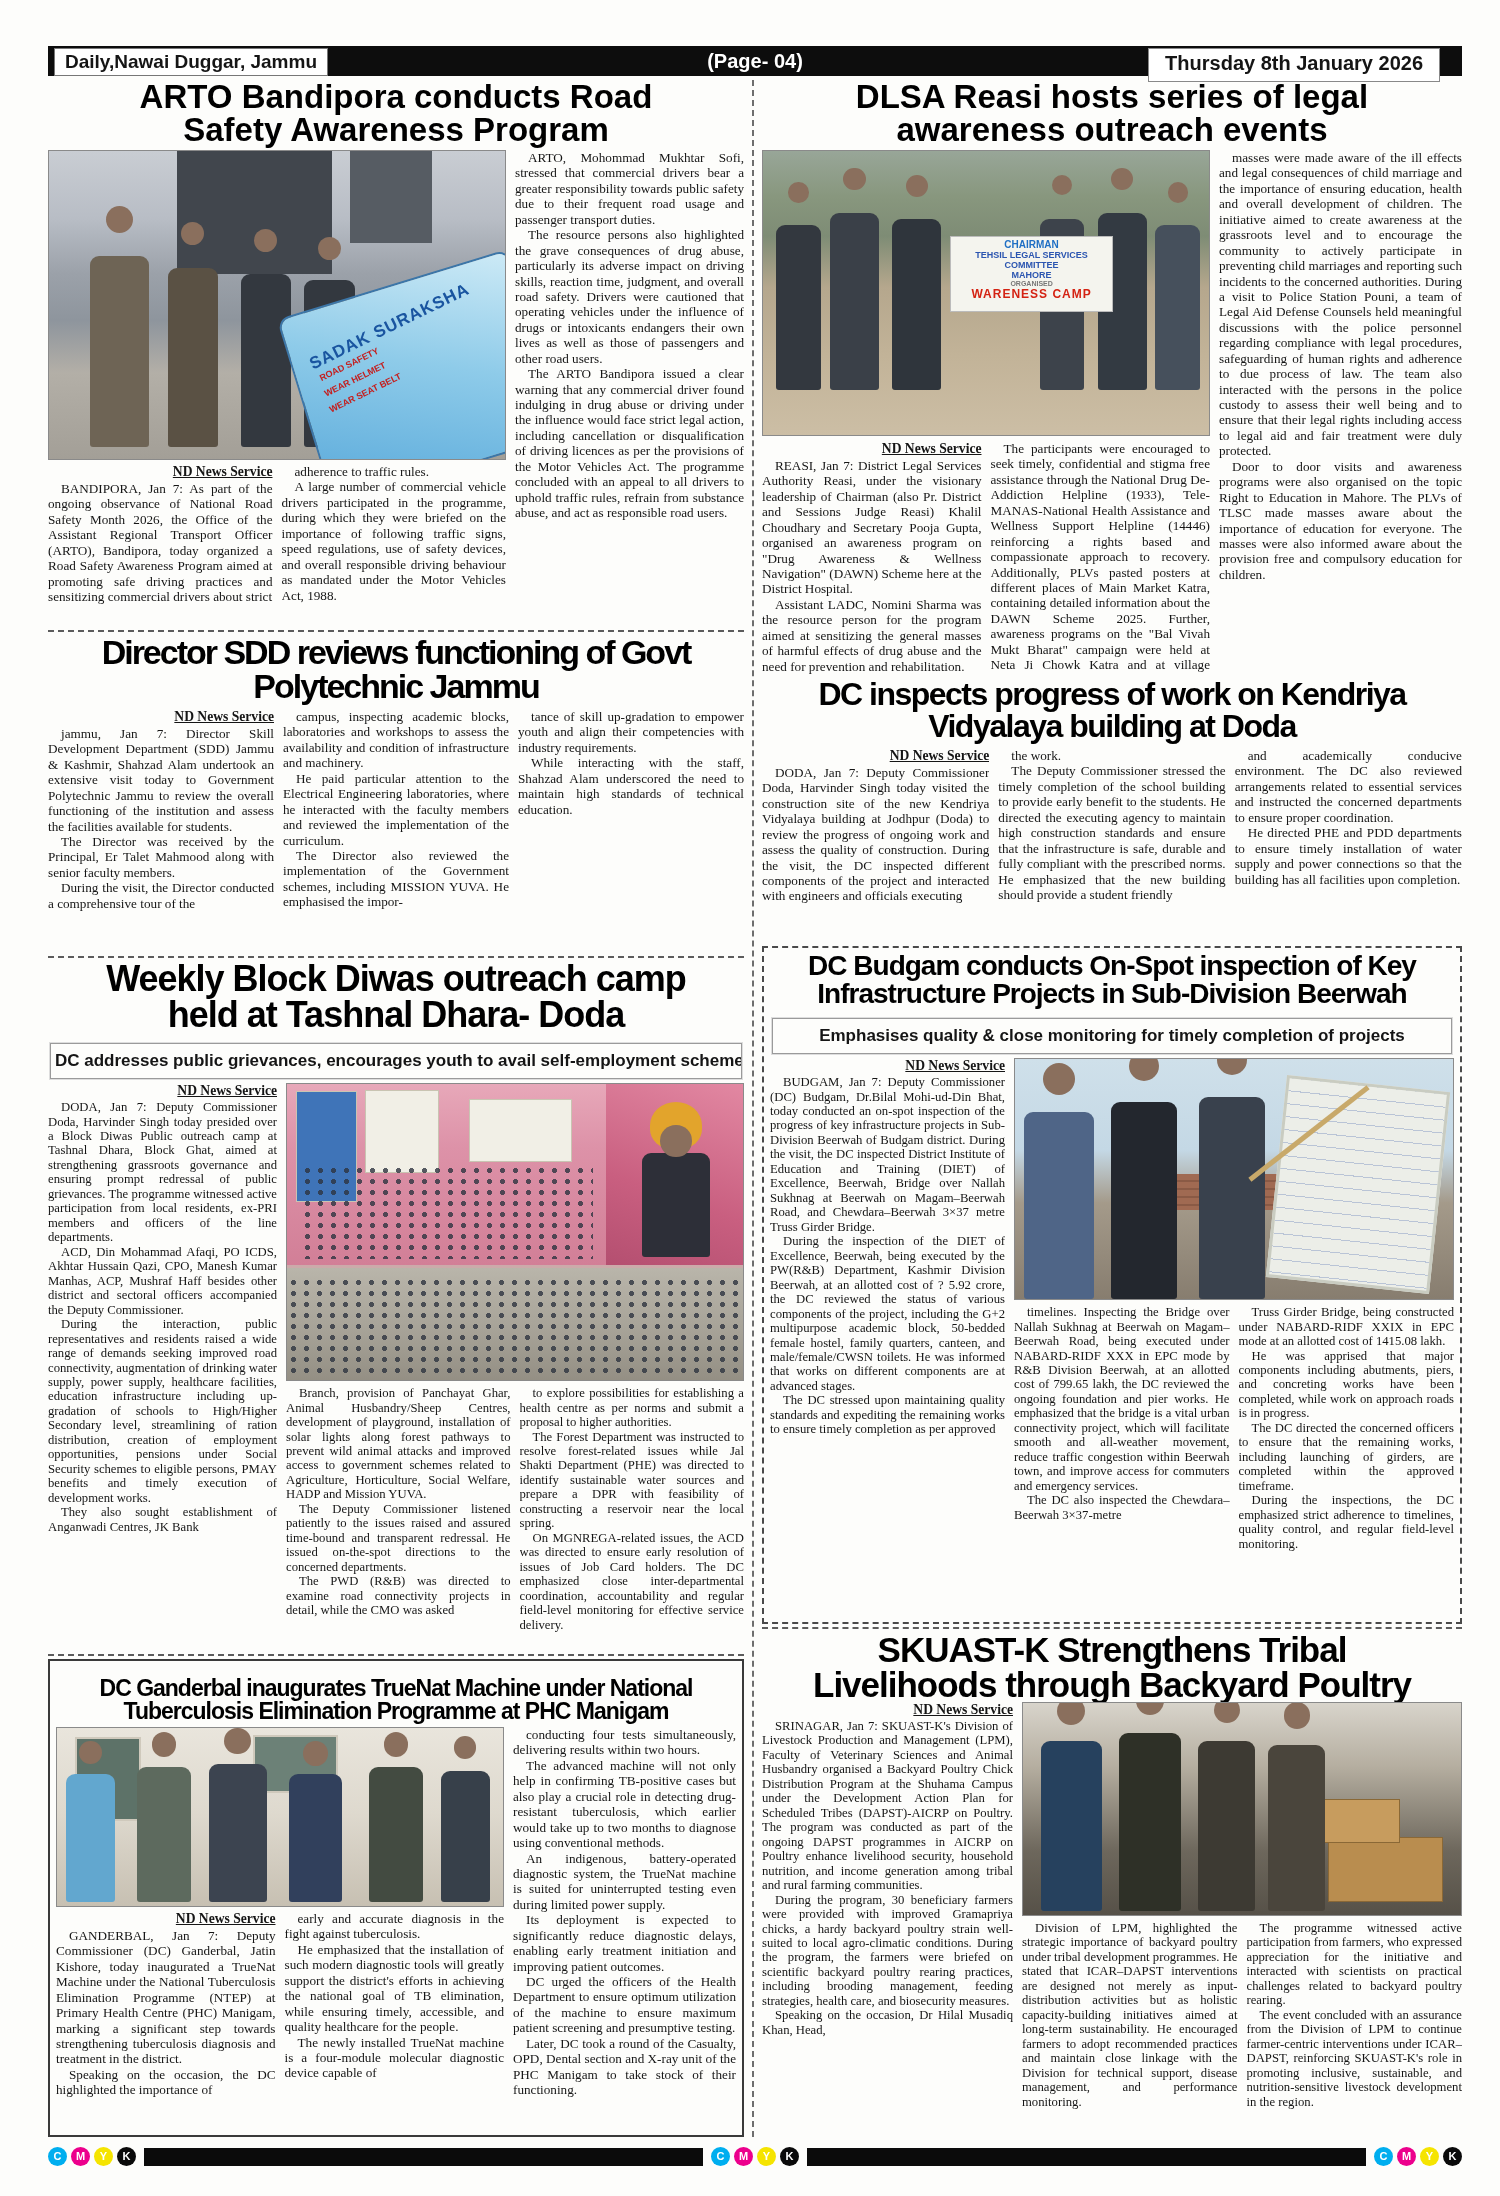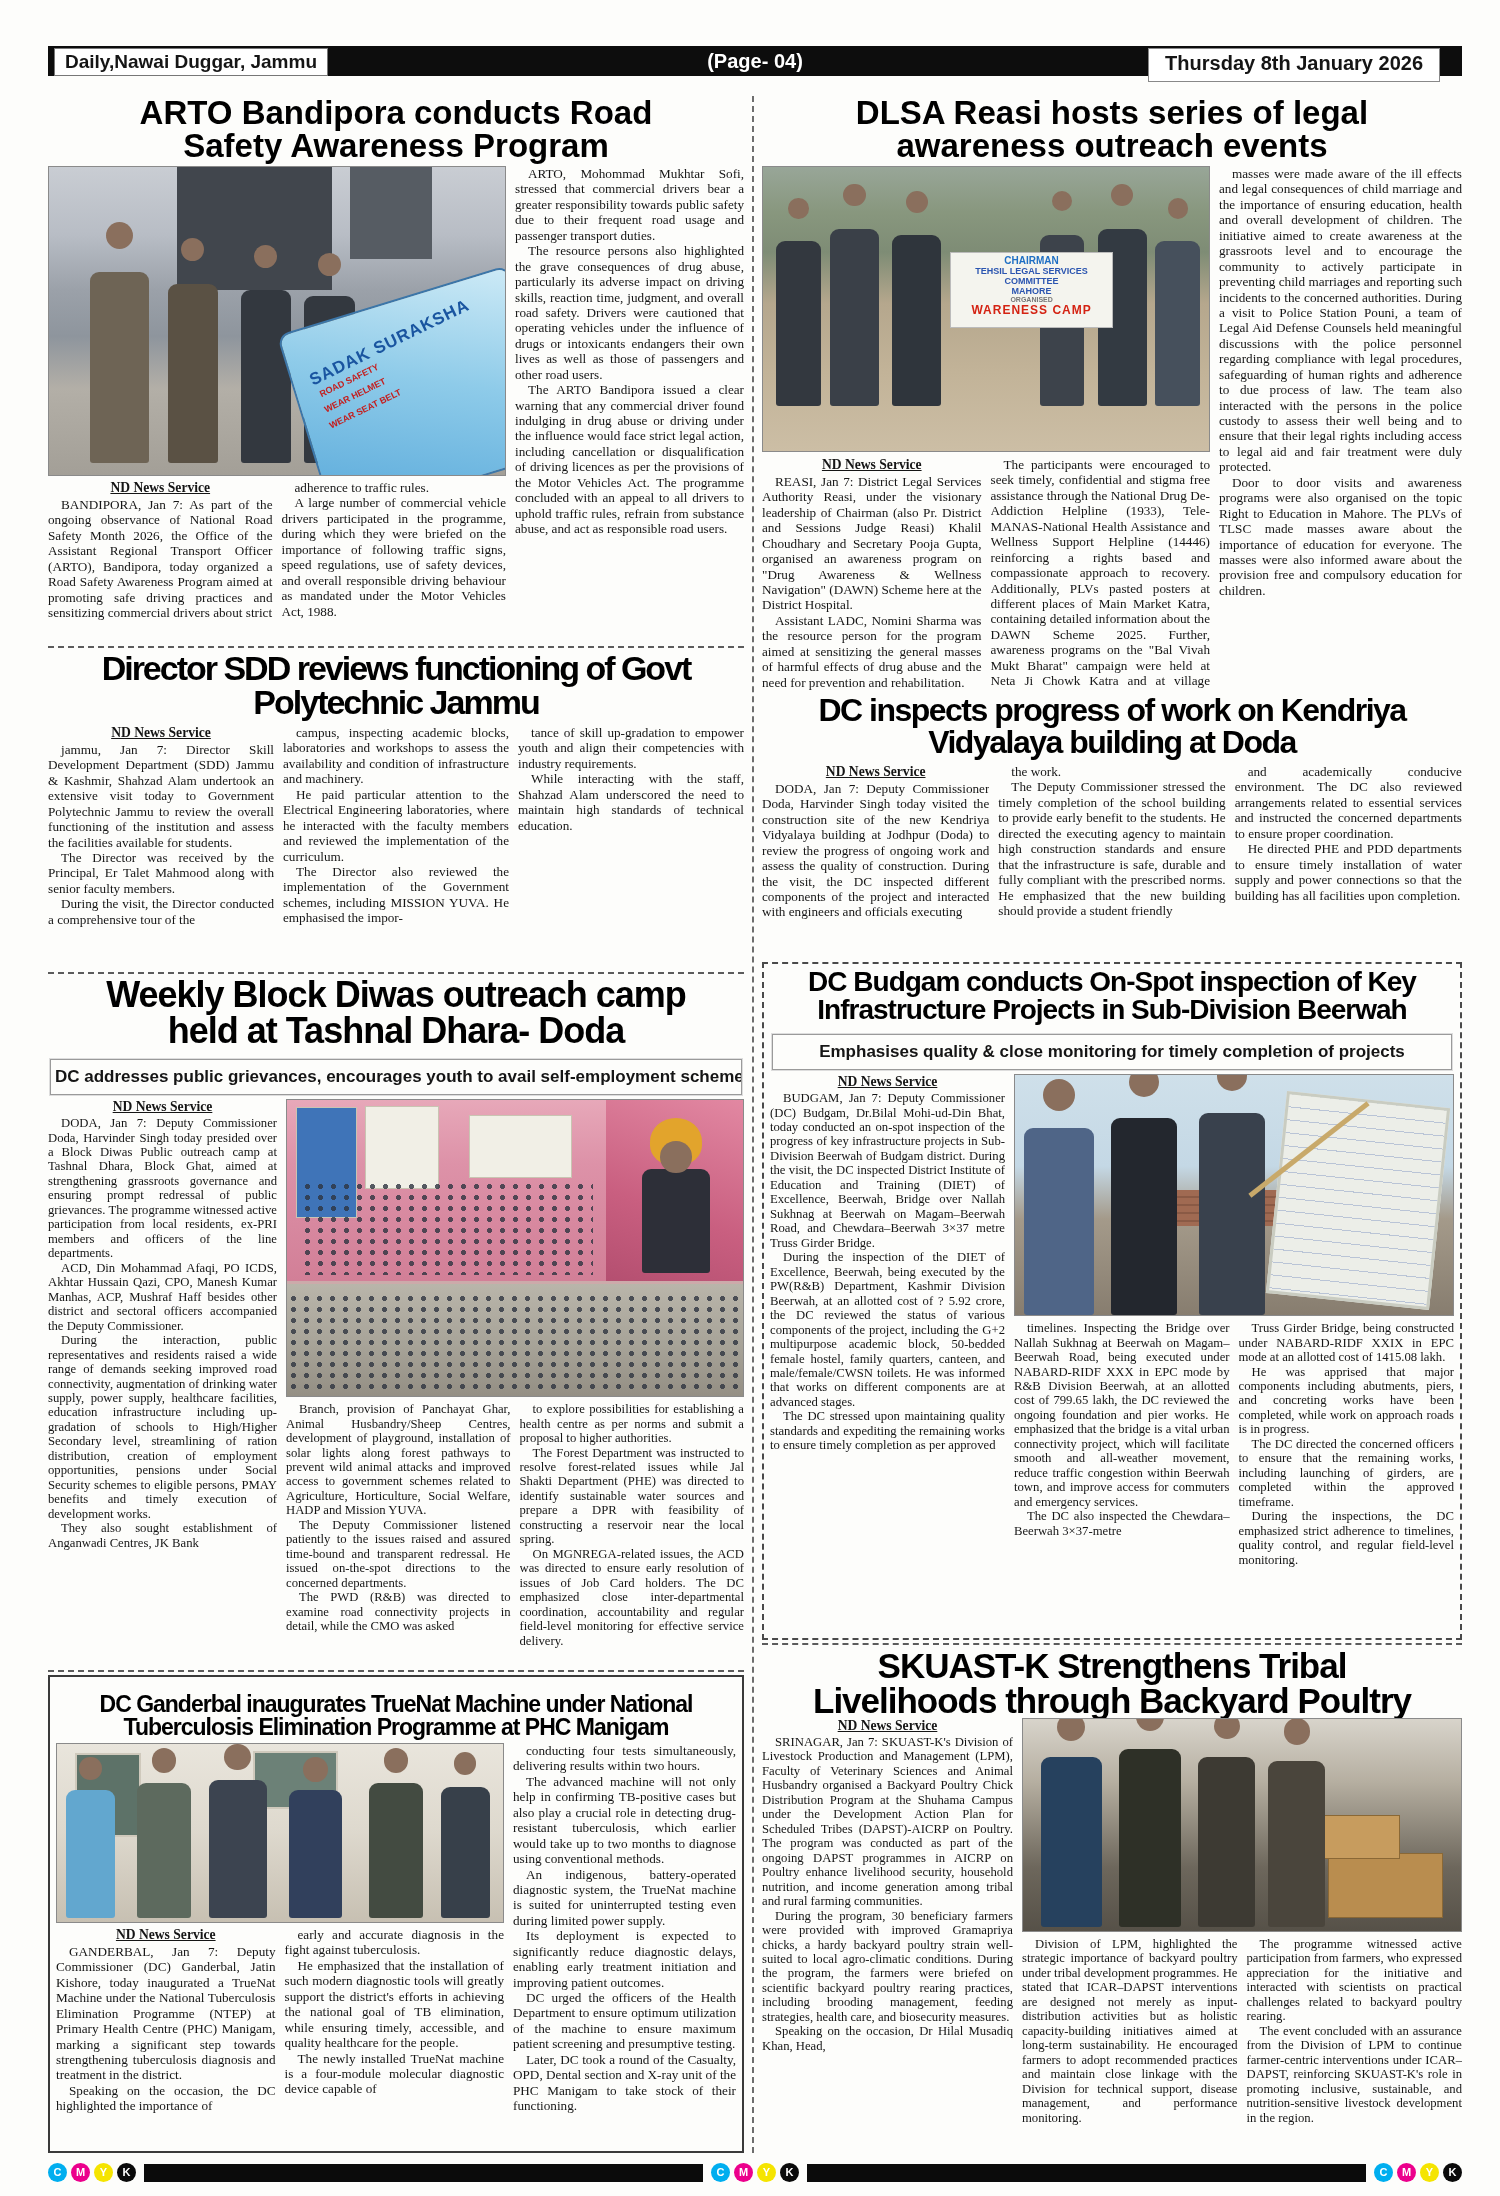--- a/index.html
+++ b/index.html
@@ -8,34 +8,34 @@
   .inner{position:absolute;left:48px;top:46px;width:1414px;}
   
   .topbar{height:30px;background:#0d0d0d;position:relative;display:flex;align-items:center;}
   .mastbox{position:absolute;left:6px;top:2px;background:#fff;border:1px solid #777;
            padding:0 10px;font:bold 19px/26px "Liberation Sans",sans-serif;white-space:nowrap;}
   .pagelbl{position:absolute;left:0;right:0;text-align:center;color:#fff;
            font:bold 20px/30px "Liberation Sans",sans-serif;}
   .datebox{position:absolute;right:22px;top:2px;background:#fff;border:1px solid #888;
            padding:2px 16px 6px;font:bold 20px/24px "Liberation Sans",sans-serif;white-space:nowrap;}
   
-  .content{display:flex;margin-top:20px;}
+  .content{display:flex;margin-top:4px;}
   .colL{width:696px;}
   .colR{flex:1;border-left:2px dashed #6e6e6e;margin-left:8px;padding-left:8px;}
   .sep{border-top:2px dashed #5c5c5c;height:0;margin:3px 0;}
   
   .art{overflow:hidden;position:relative;}
   .hl{font-family:"Liberation Sans",sans-serif;font-weight:700;text-align:center;
       margin:0 auto;line-height:1.0;color:#000;}
   .sub{border:1px solid #9a9a9a;box-shadow:0 0 0 1px #ddd;margin:4px 2px;text-align:center;
        font:bold 17px/1.3 "Liberation Sans",sans-serif;padding:6px 4px;white-space:nowrap;overflow:hidden;}
   .row{display:flex;}
   .cols{display:flex;gap:9px;}
   .col{flex:1;overflow:hidden;}
-  .byline{text-align:center;font-weight:bold;text-decoration:underline;font-size:13.6px;line-height:1.25;}
+  .byline{text-align:right;font-weight:bold;text-decoration:underline;font-size:13.6px;line-height:1.25;}
   .coltext{font-size:13.2px;line-height:1.17;text-align:justify;}
   .coltext p{margin:0;text-indent:13px;}
   .fs-sm .coltext{font-size:12.7px;line-height:1.14;}
   
   .photo{position:relative;overflow:hidden;border:1px solid #8a8a8a;background:#b9bec6;}
   .fig{position:absolute;border-radius:9px 9px 3px 3px;background:#33383f;}
   .fig::before{content:"";position:absolute;width:46%;height:0;padding-bottom:46%;border-radius:50%;
                background:#8a6f5d;top:-26%;left:27%;}
   .crowd{position:absolute;background-image:radial-gradient(circle 2.6px,#2e3440 95%,transparent 100%);
          background-size:13px 11px;opacity:.8;}

